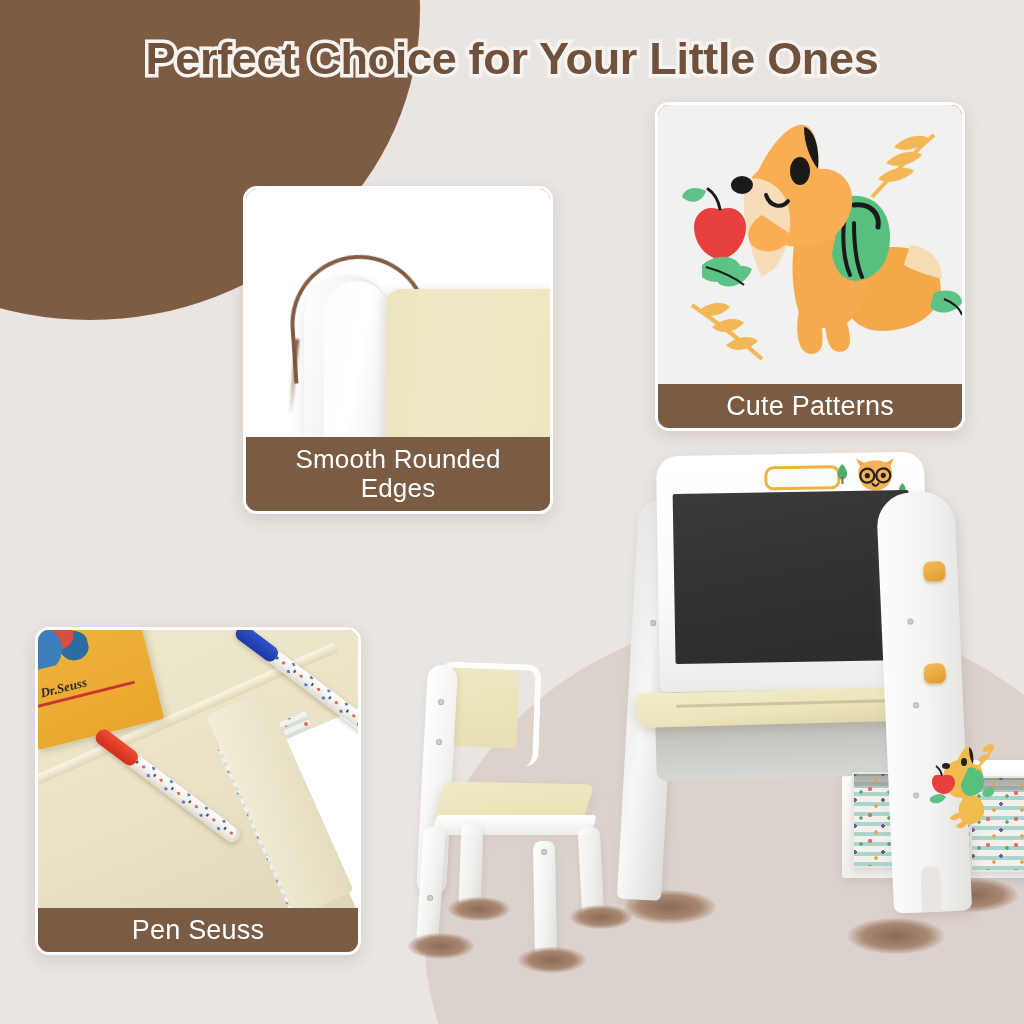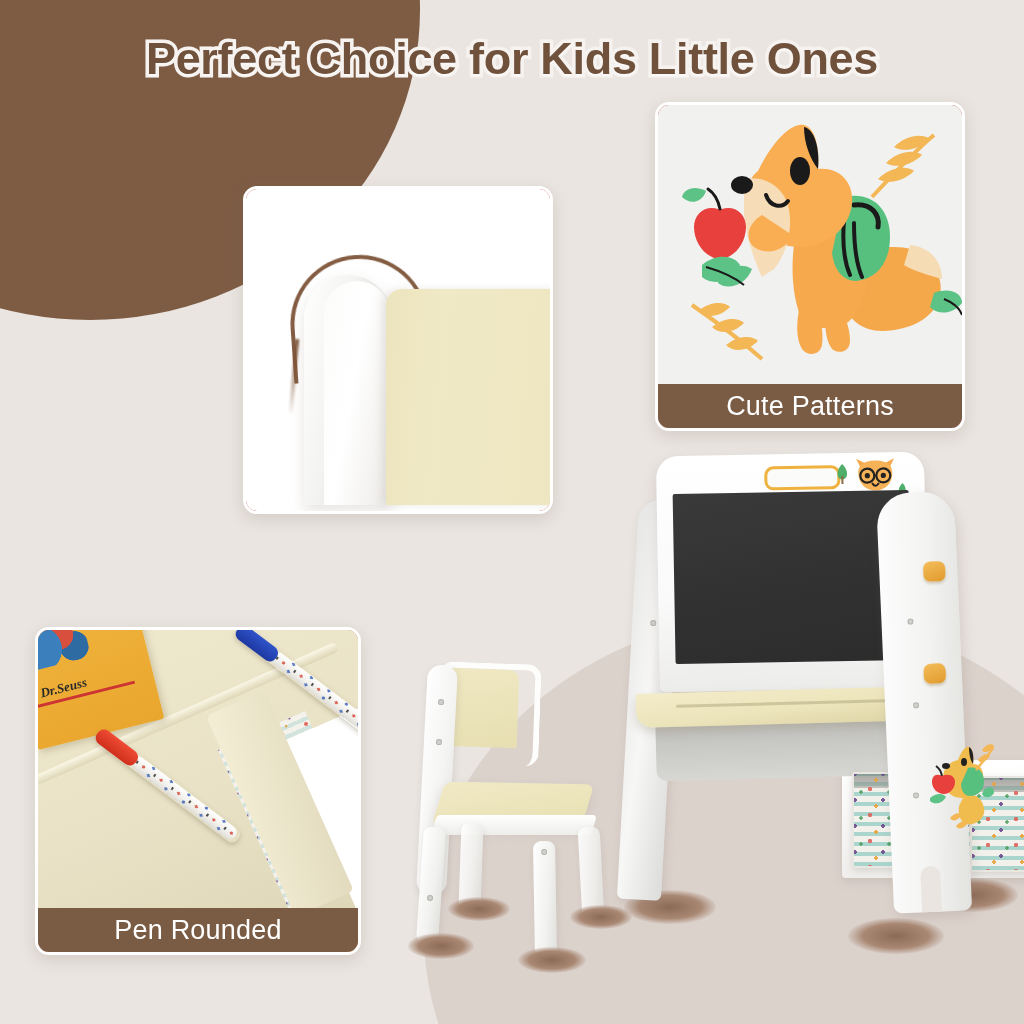--- a/index.html
+++ b/index.html
@@ -310,30 +310,31 @@
 </style>
 </head>
 <body>
 
 <div class="stage">
 
   <div class="bg-blob-brown"></div>
   <div class="bg-blob-rose"></div>
   <div class="bg-floor"></div>
 
-  <div class="headline">Perfect Choice for Kids Little Ones</div>
+  <div class="headline">Perfect Choice for Your Little Ones</div>
 
   <div class="card" id="card-edges">
     <div class="photo">
       <div class="edge-arc"></div>
       <div class="edge-arc-tail"></div>
       <div class="edge-white"></div>
       <div class="edge-white2"></div>
       <div class="edge-cream"></div>
     </div>
+    <div class="caption">Smooth Rounded Edges</div>
   </div>
 
   <div class="card" id="card-patterns">
     <div class="photo">
       <svg viewBox="0 0 304 280" width="304" height="280">
 
         <path d="M196 150 C 246 132 276 146 282 176 C 288 208 256 226 224 226 C 204 226 190 214 188 200 Z" fill="#f4a84a"></path>
         <path d="M252 140 C 272 142 284 156 284 174 C 270 170 256 166 246 160 Z" fill="#f6dcb4"></path>
 
         <path d="M150 96 C 182 92 208 112 210 150 C 212 190 200 214 182 222 L 150 224 C 136 208 132 170 136 140 Z" fill="#f7aa4d"></path>
@@ -405,21 +406,21 @@
       <div class="marker m-blue" style="left:182px;top:44px;transform:rotate(37deg);width:176px;height:16px;">
         <div class="m-body" style="left:44px;top:1px;"></div>
         <div class="m-cap" style="left:0;top:0;"></div>
       </div>
 
       <div class="marker m-red" style="left:42px;top:148px;transform:rotate(37deg);width:176px;height:16px;">
         <div class="m-body" style="left:44px;top:1px;"></div>
         <div class="m-cap" style="left:0;top:0;"></div>
       </div>
     </div>
-    <div class="caption">Pen Rounded</div>
+    <div class="caption">Pen Seuss</div>
   </div>
 
   <div class="product">
 
     <div class="shadow-pad" style="left:244px;top:450px;width:92px;height:34px;"></div>
     <div class="shadow-pad" style="left:468px;top:478px;width:96px;height:36px;"></div>
     <div class="shadow-pad" style="left:546px;top:438px;width:92px;height:34px;"></div>
 
     <div class="easel">
 

